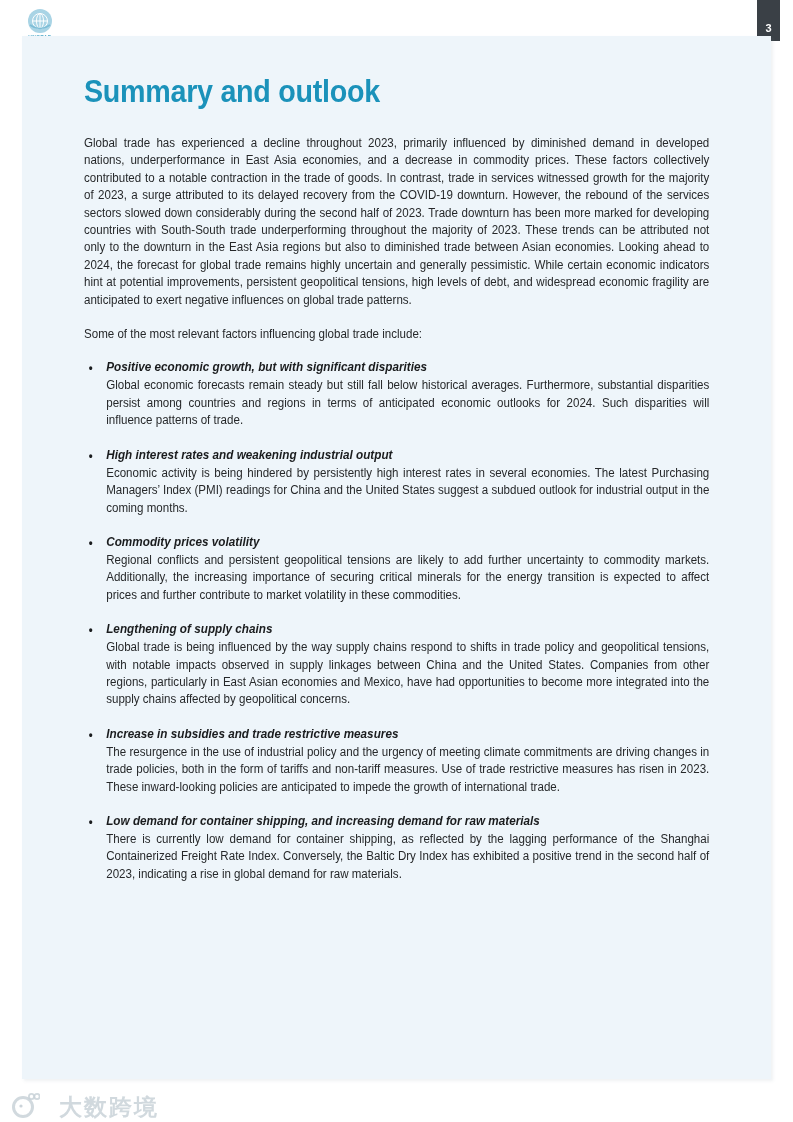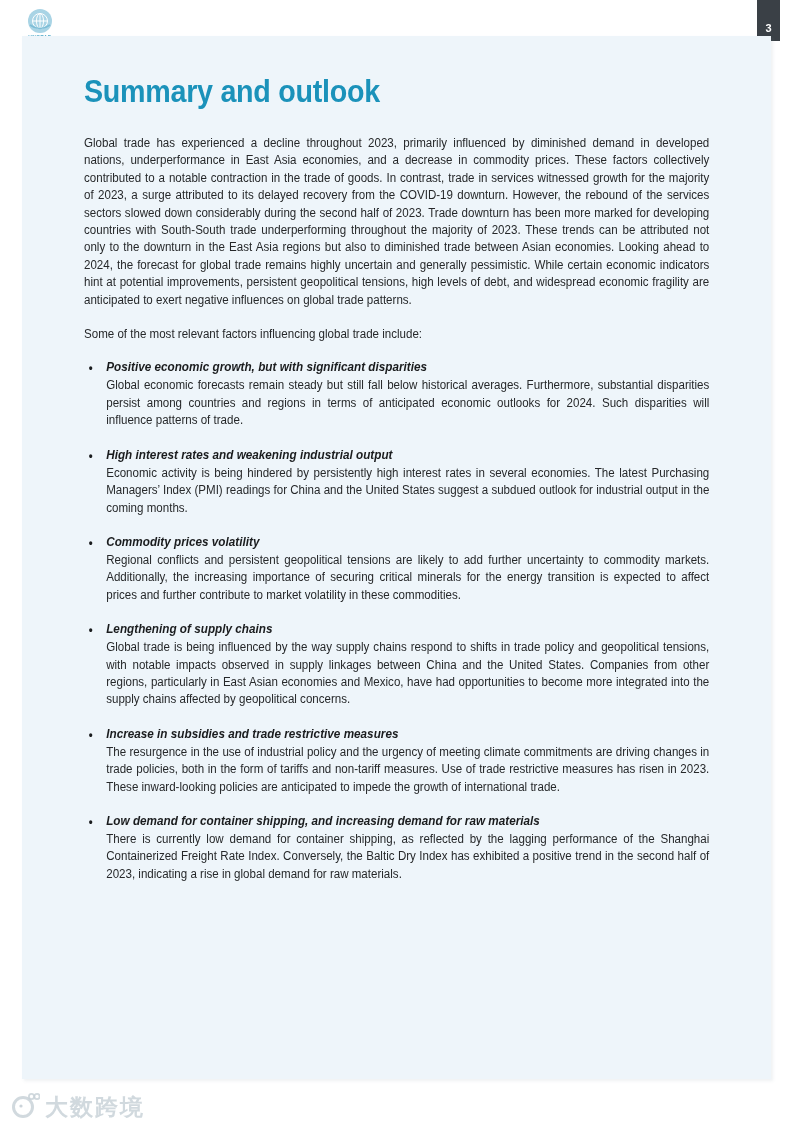--- a/index.html
+++ b/index.html
@@ -52,21 +52,21 @@
   }
   .bullet-marker::before { content: "\2022"; font-weight: bold; }
   .bullet-heading {
     font-size: 12.7px; font-weight: bold; font-style: italic;
     color: #1a1c1e; line-height: 17px; margin-bottom: 1px;
   }
 
   
   .watermark {
     position: absolute; left: 10px; bottom: 0px; height: 30px;
-    display: flex; align-items: center; gap: 5px;
+    display: flex; align-items: center; gap: 19px;
     color: rgba(198,207,214,.8);
   }
   .watermark-text {
     font-size: 23px; font-weight: bold; letter-spacing: 2px;
     text-shadow: 0 0 1px rgba(255,255,255,.9);
   }
 </style>
 </head>
 <body>
 

